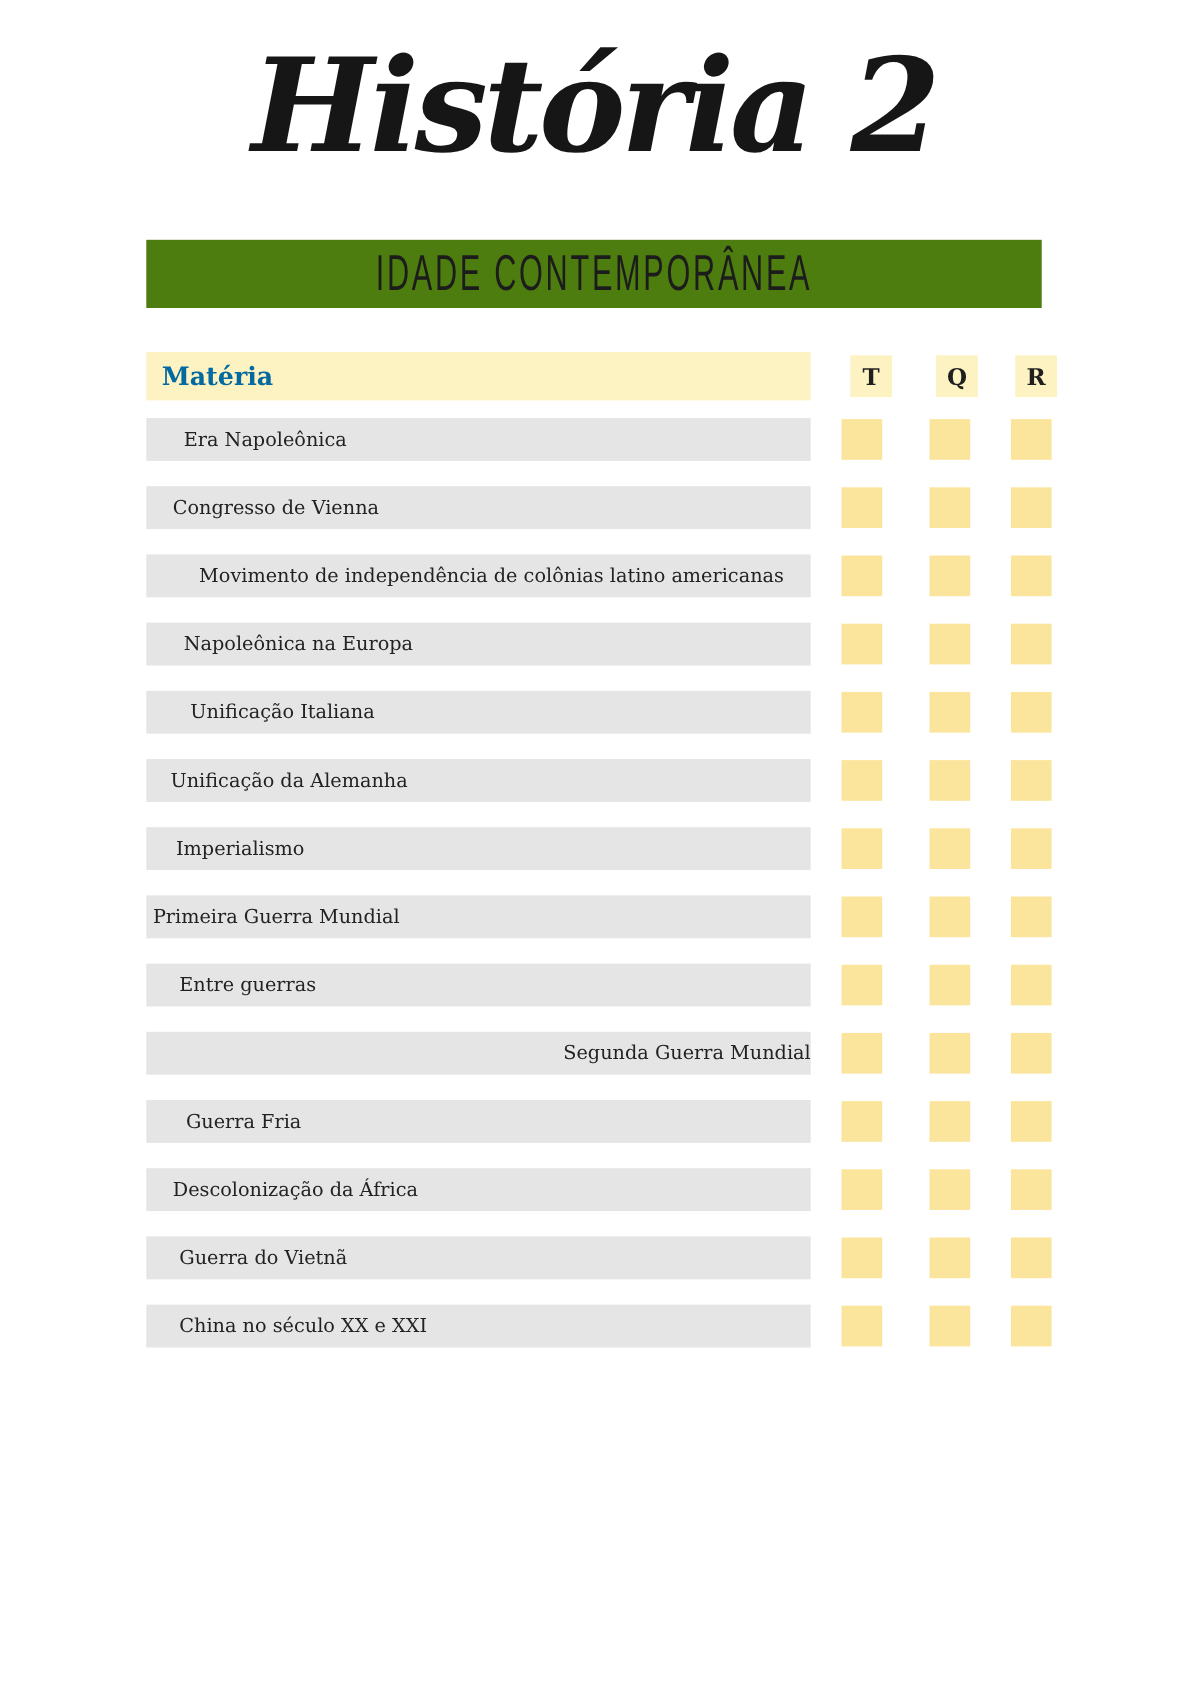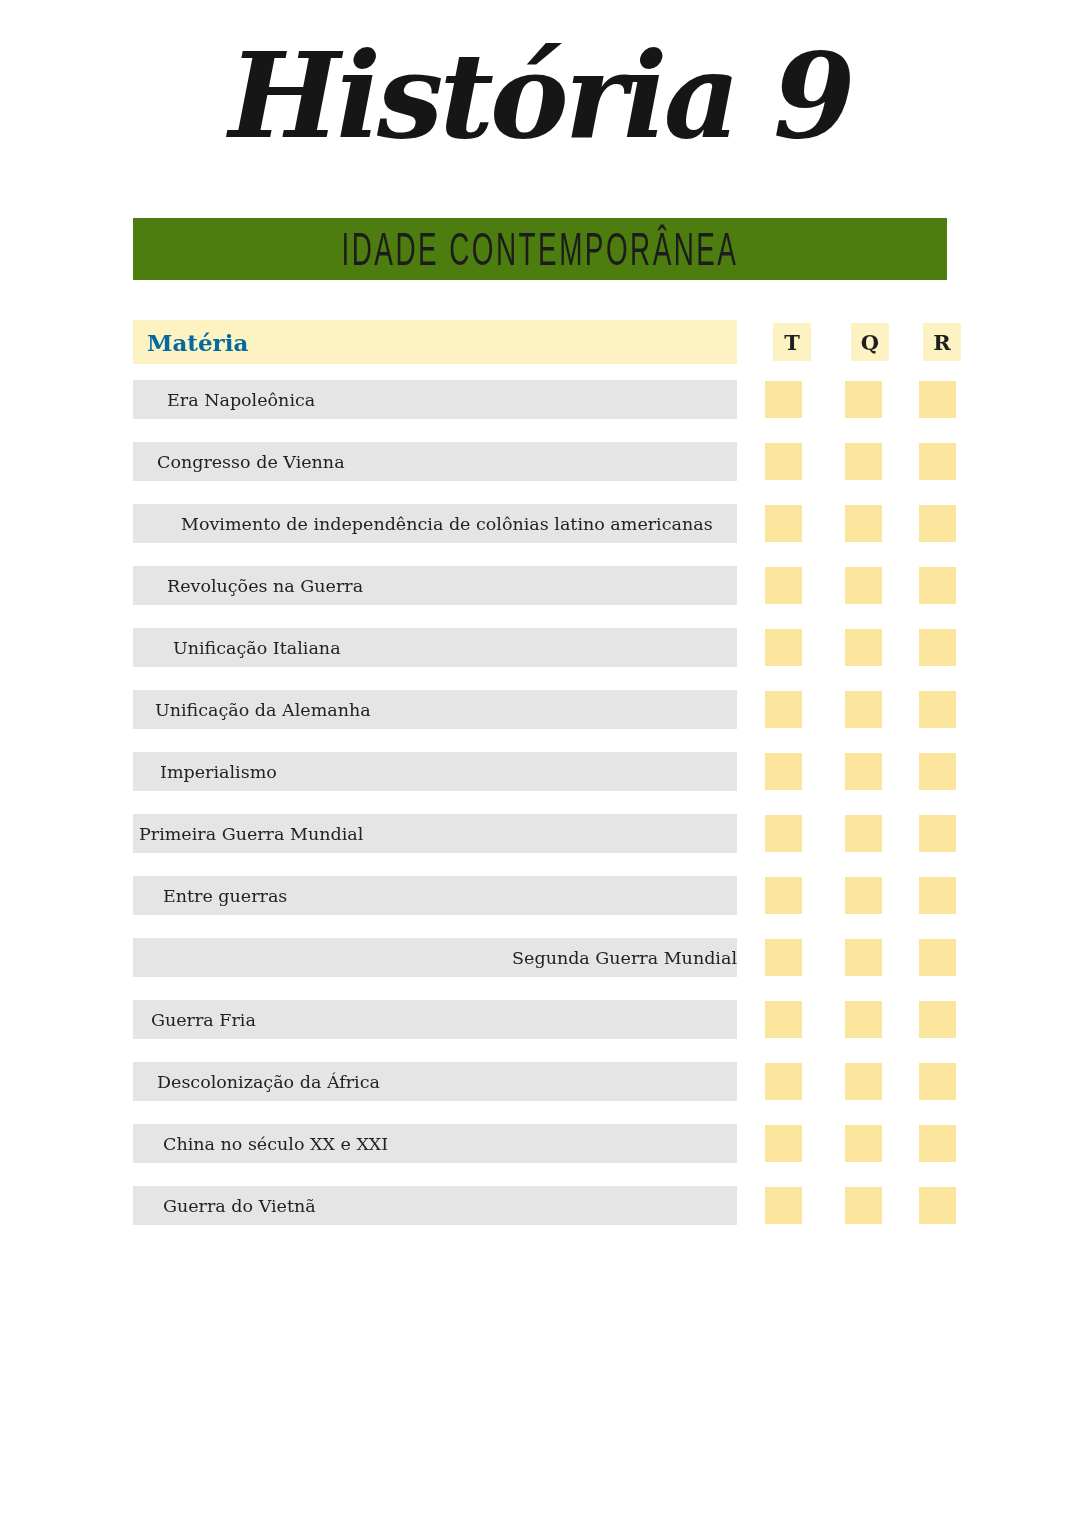--- a/index.html
+++ b/index.html
@@ -130,31 +130,31 @@
   .row:nth-child(2)  .topic-bar { padding-left: 34px; }
   .row:nth-child(3)  .topic-bar { padding-left: 24px; }
   .row:nth-child(4)  .topic-bar { padding-left: 48px; }
   .row:nth-child(5)  .topic-bar { padding-left: 34px; }
   .row:nth-child(6)  .topic-bar { padding-left: 40px; }
   .row:nth-child(7)  .topic-bar { padding-left: 22px; }
   .row:nth-child(8)  .topic-bar { padding-left: 27px; }
   .row:nth-child(9)  .topic-bar { padding-left: 6px; text-align: center; }
   .row:nth-child(10) .topic-bar { }
   .row:nth-child(11) .topic-bar { padding-left: 22px; justify-content: flex-end; }
-  .row:nth-child(12) .topic-bar { padding-left: 18px; }
+  .row:nth-child(12) .topic-bar { padding-left: 36px; }
   .row:nth-child(13) .topic-bar { padding-left: 24px; }
   .row:nth-child(14) .topic-bar { padding-left: 30px; }
 </style>
 </head>
 <body>
 
 <div class="page">
 
   <div class="title-wrap">
-    <div class="page-title">História 9</div>
+    <div class="page-title">História 2</div>
   </div>
 
   <div class="banner">
     <span class="banner-text">IDADE CONTEMPORÂNEA</span>
   </div>
 
   <div class="table">
 
     <div class="header-row">
       <div class="materia-bar">
@@ -187,21 +187,21 @@
       <div class="topic-bar">
         <span class="topic-label">Movimento de independência de colônias latino americanas</span>
       </div>
       <div class="cb t"></div>
       <div class="cb q"></div>
       <div class="cb r"></div>
     </div>
 
     <div class="row">
       <div class="topic-bar">
-        <span class="topic-label">Revoluções na Guerra</span>
+        <span class="topic-label">Napoleônica na Europa</span>
       </div>
       <div class="cb t"></div>
       <div class="cb q"></div>
       <div class="cb r"></div>
     </div>
 
     <div class="row">
       <div class="topic-bar">
         <span class="topic-label">Unificação Italiana</span>
       </div>
@@ -268,30 +268,30 @@
       <div class="topic-bar">
         <span class="topic-label">Descolonização da África</span>
       </div>
       <div class="cb t"></div>
       <div class="cb q"></div>
       <div class="cb r"></div>
     </div>
 
     <div class="row">
       <div class="topic-bar">
+        <span class="topic-label">Guerra do Vietnã</span>
+      </div>
+      <div class="cb t"></div>
+      <div class="cb q"></div>
+      <div class="cb r"></div>
+    </div>
+
+    <div class="row">
+      <div class="topic-bar">
         <span class="topic-label">China no século XX e XXI</span>
-      </div>
-      <div class="cb t"></div>
-      <div class="cb q"></div>
-      <div class="cb r"></div>
-    </div>
-
-    <div class="row">
-      <div class="topic-bar">
-        <span class="topic-label">Guerra do Vietnã</span>
       </div>
       <div class="cb t"></div>
       <div class="cb q"></div>
       <div class="cb r"></div>
     </div>
 
   </div>
 </div>
 
 </body></html>

